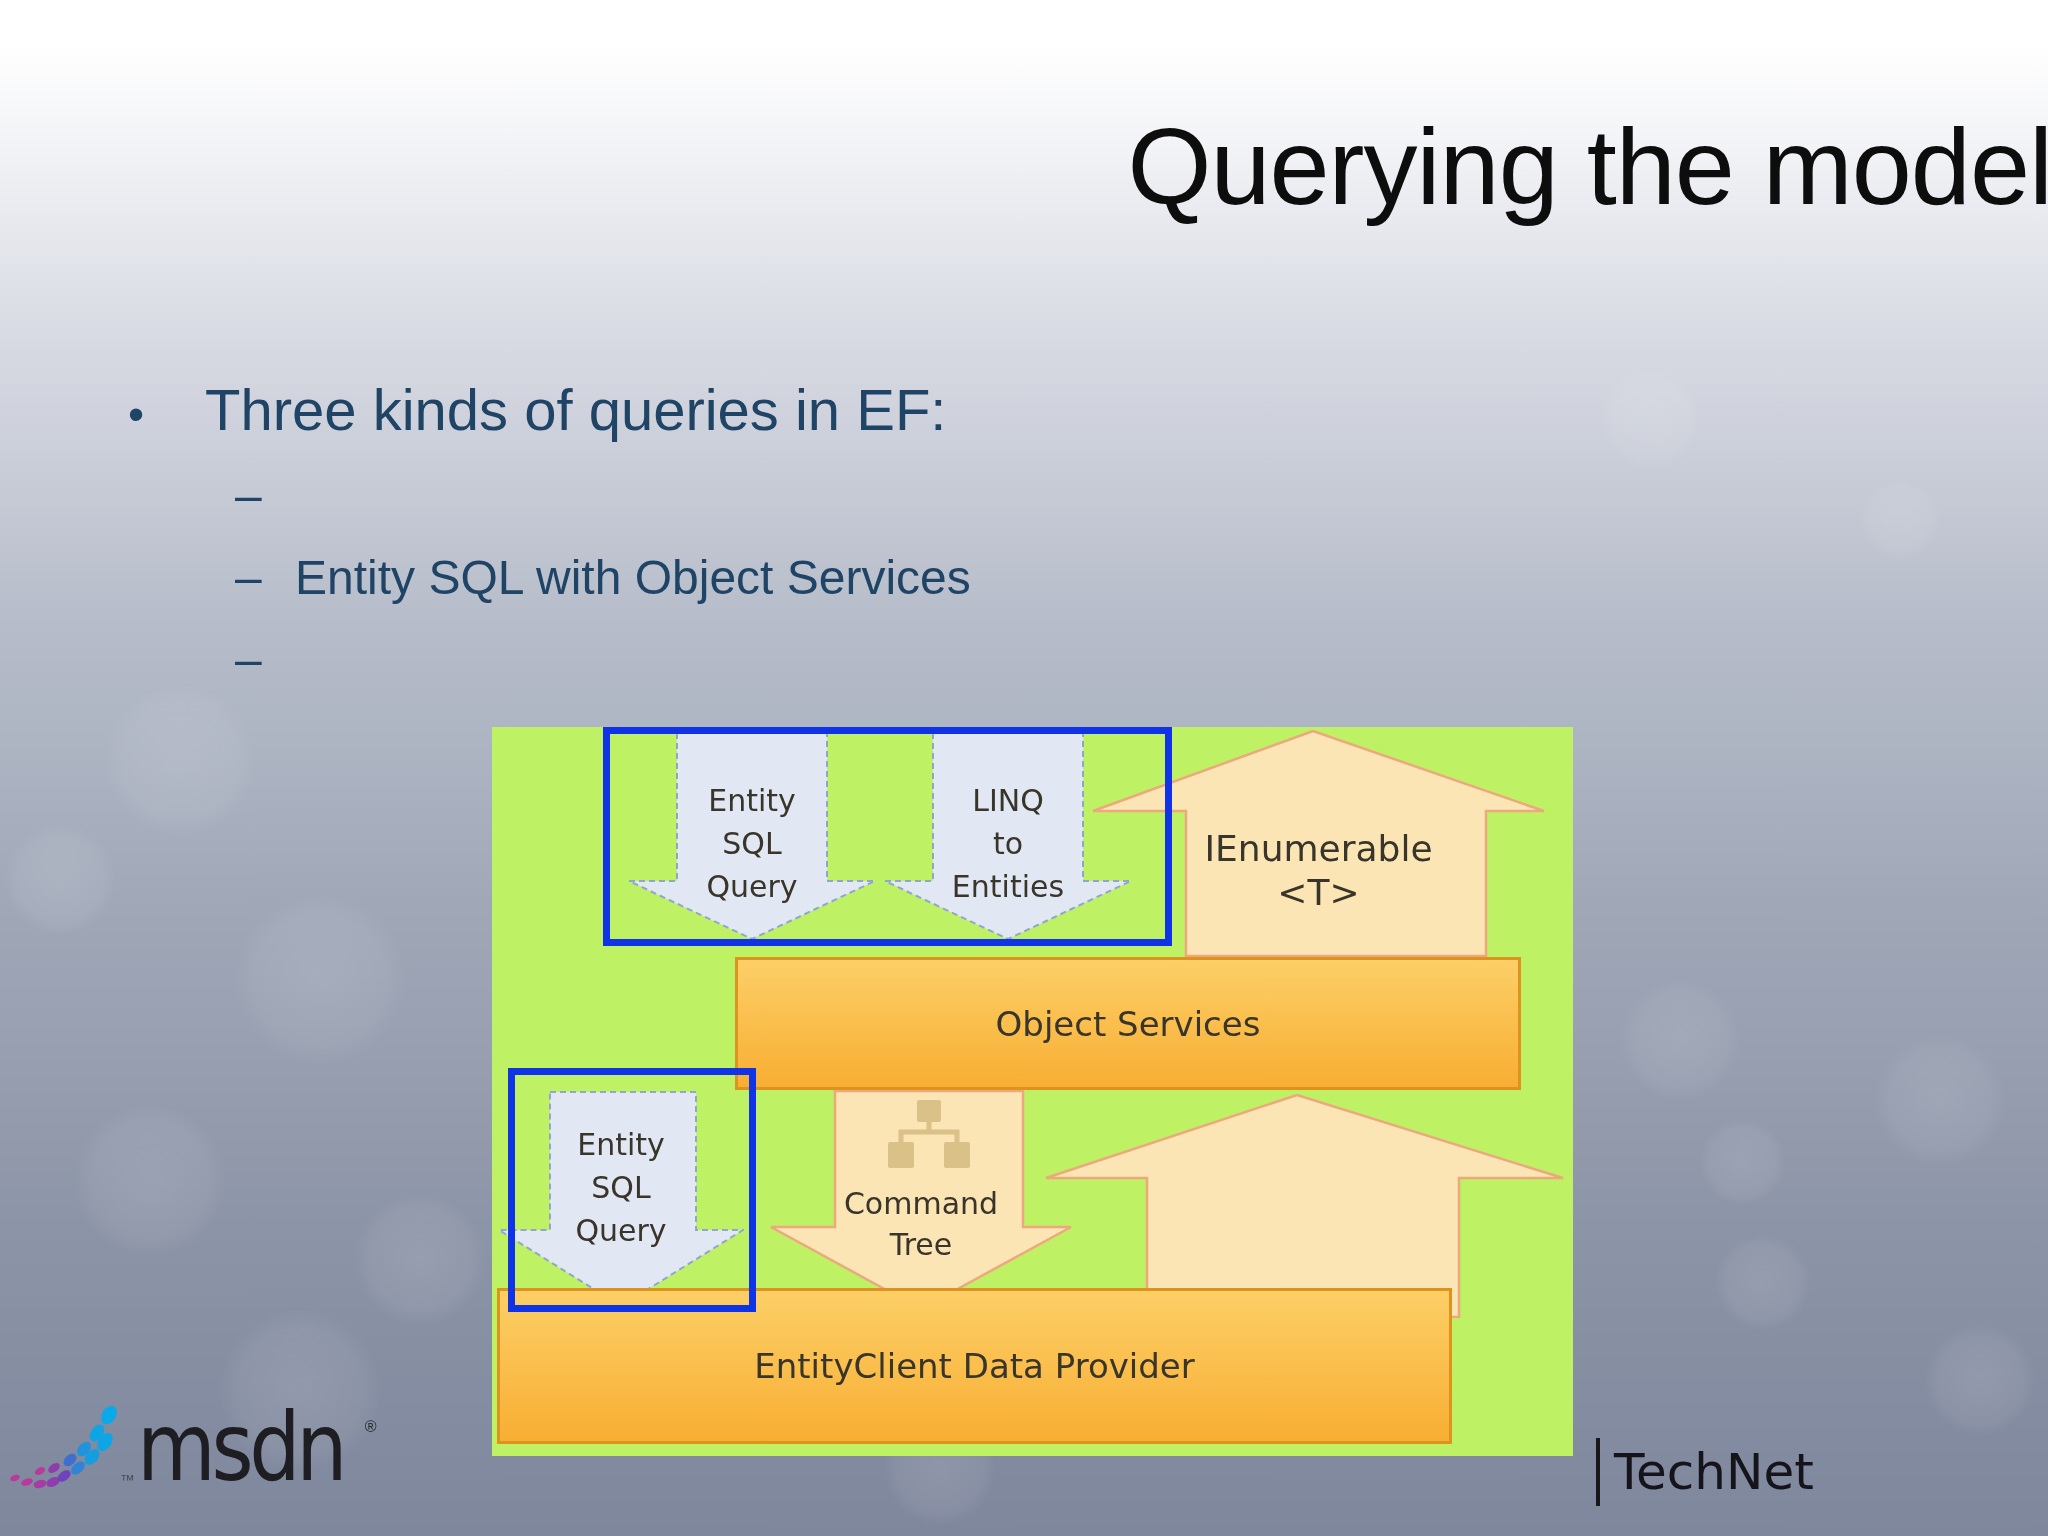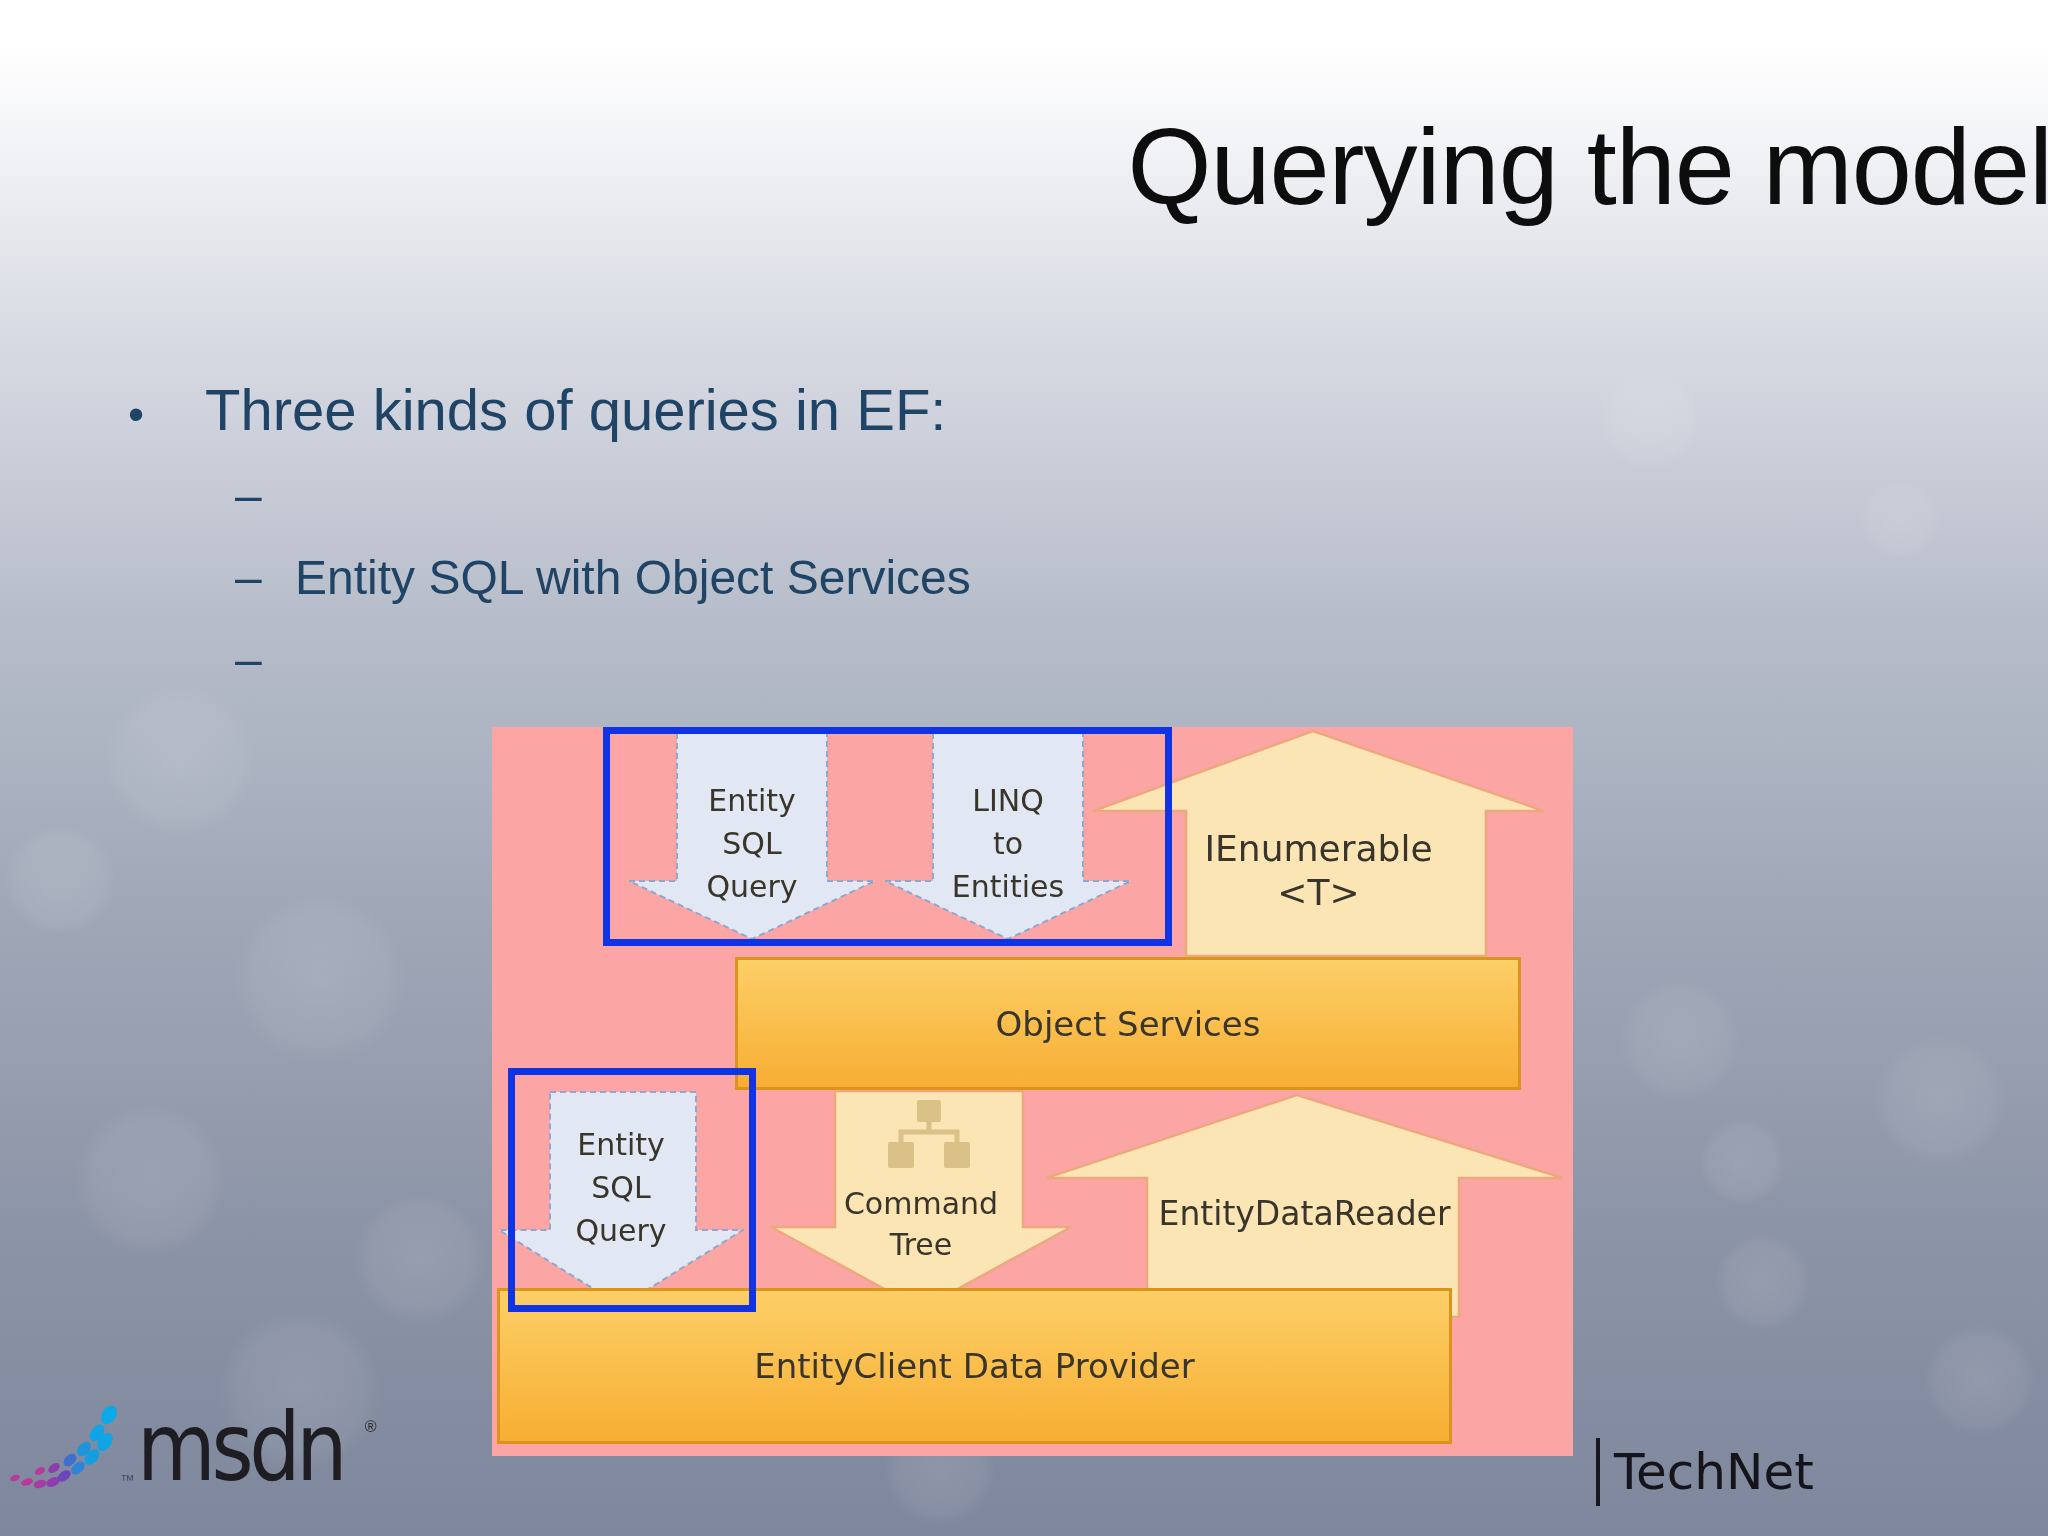--- a/index.html
+++ b/index.html
@@ -13,21 +13,21 @@
      background:radial-gradient(circle, rgba(255,255,255,.10) 0%, rgba(255,255,255,.06) 55%, rgba(255,255,255,0) 72%);}
   .title{position:absolute;top:104px;left:4px;width:100%;text-align:right;
      font-size:108px;letter-spacing:-1px;color:var(--title-text);}
   .bullets{position:absolute;left:128px;top:372px;color:var(--bullet-text);}
   .b1{display:flex;align-items:baseline;font-size:58px;line-height:76px;}
   .b1 .mk{width:77px;font-size:46px;}
   .b2{display:flex;align-items:baseline;font-size:48px;line-height:76px;margin-left:107px;margin-top:6px;}
   .b2:first-of-type{margin-top:14px;}
   .b2 .mk{width:60px;}
   
-  .panel{position:absolute;left:492px;top:727px;width:1081px;height:729px;background:#fca5a5;}
+  .panel{position:absolute;left:492px;top:727px;width:1081px;height:729px;background:#bef264;}
   .panel *{box-sizing:border-box;}
   .bluebox{position:absolute;border:7px solid var(--accent-blue-border);z-index:4;}
   .arr{position:absolute;z-index:2;}
   .bar{position:absolute;z-index:3;
      background:linear-gradient(180deg,var(--orange-fill-top),var(--orange-fill-bottom));
      border:3px solid var(--orange-stroke);
      display:flex;align-items:center;justify-content:center;}
   .dlabel{position:absolute;z-index:5;text-align:center;color:var(--diagram-text);
      font-family:"DejaVu Sans", sans-serif;font-size:30px;}
   .dlabel .ln{display:block;}
@@ -142,21 +142,20 @@
     <rect x="57" y="42" width="26" height="26" rx="2" style="fill:var(--tree-icon-tan)"></rect>
   </svg>
   <div class="dlabel" style="left:278px;top:456px;width:302px;line-height:41px">
     <span class="ln">Command</span>
     <span class="ln">Tree</span>
   </div>
 
   <svg class="arr" style="left:553px;top:367px" width="519" height="224" viewBox="0 0 519 224">
     <polygon points="252,1 518,84 414,84 414,223 102,223 102,84 1,84" style="fill:var(--cream-fill);stroke:var(--cream-stroke);stroke-width:2.5"></polygon>
   </svg>
-  <div class="dlabel edr-label" style="left:553px;top:467px;width:519px">EntityDataReader</div>
 
   <div class="bar" style="left:5px;top:561px;width:955px;height:156px">
     <span class="dlabel">EntityClient Data Provider</span>
   </div>
 </div>
 
 <div class="msdn">
   <svg class="msdn-swoosh" viewBox="0 0 118 92">
     <ellipse cx="7" cy="76" rx="5" ry="3" transform="rotate(-22 7 76)" fill="#b93a9c"></ellipse>
     <ellipse cx="19" cy="80" rx="6" ry="3.5" transform="rotate(-18 19 80)" fill="#b93a9c"></ellipse>

